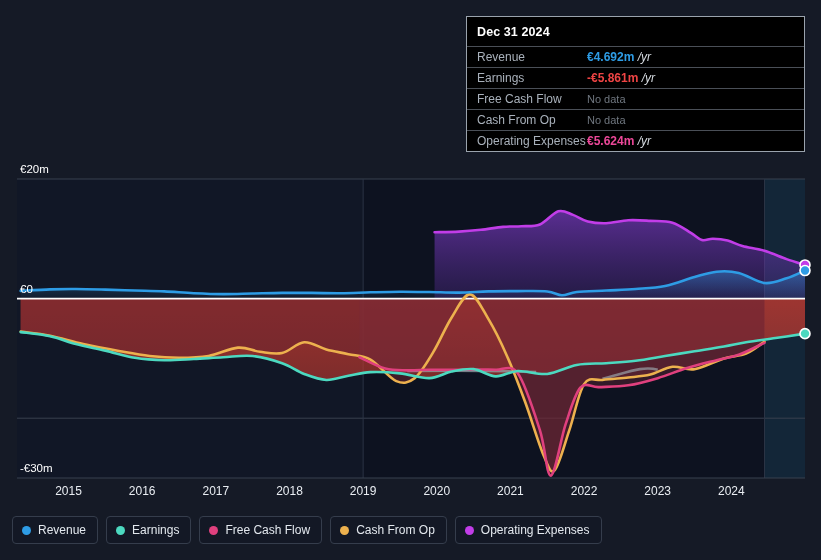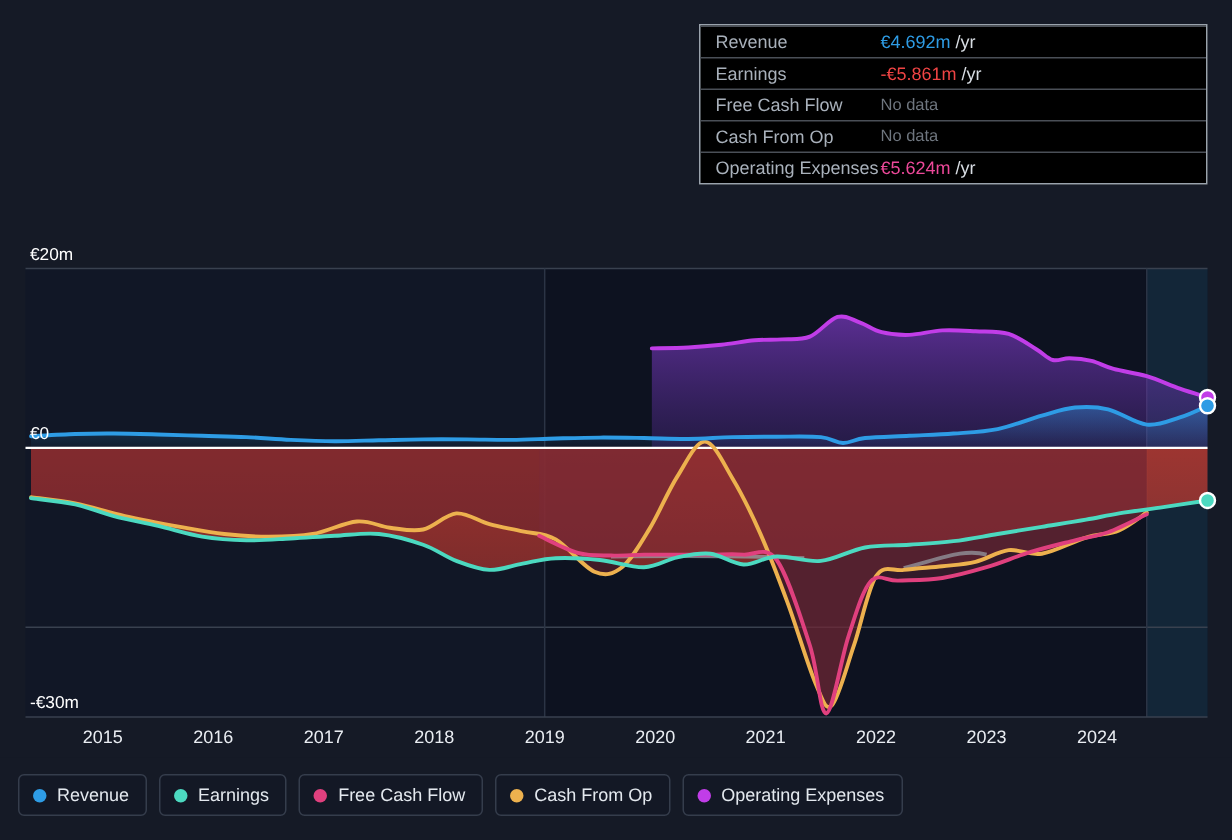--- a/index.html
+++ b/index.html
@@ -17,22 +17,22 @@
   
   .tooltip{position:absolute;left:466px;top:16px;width:339px;background:#000000;
            border:1px solid #9aa3ad;box-sizing:border-box;padding:0;}
   .tt-title{color:#ffffff;font-size:12.5px;font-weight:bold;padding:8px 10px 7px 10px;
             letter-spacing:.1px;}
   .tt-row{display:flex;align-items:center;border-top:1px solid #4a4f57;
           padding:3px 10px 3px 10px;min-height:17px;box-sizing:border-box;}
   .tt-row.nb{border-top:none;}
   .tt-key{color:#a9b1bb;font-size:12px;width:110px;flex:0 0 110px;}
   .tt-val{font-size:12px;}
-  .tt-val b{font-weight:normal;}
-  .tt-unit{color:#d8dde3;font-weight:normal;}
+  .tt-val b{font-weight:bold;}
+  .tt-unit{color:#d8dde3;font-weight:normal;font-style:italic;}
   .tt-nodata{color:#6f767f;font-size:11px;}
   .c-rev{color:#2e9ce5;}
   .c-neg{color:#ef4444;}
   .c-opex{color:#ec4899;}
 
   
   .legend{position:absolute;left:12px;top:516px;display:flex;gap:8px;}
   .lg-item{display:flex;align-items:center;gap:7px;border:1px solid #353d4c;border-radius:4px;
            padding:6px 11px 6px 9px;background:#131825;}
   .lg-dot{width:9px;height:9px;border-radius:50%;flex:0 0 9px;}
@@ -94,20 +94,21 @@
         <text x="436.775700934581" y="495" class="tick-label" text-anchor="middle">2020</text>
         <text x="510.4205607476648" y="495" class="tick-label" text-anchor="middle">2021</text>
         <text x="584.0654205607486" y="495" class="tick-label" text-anchor="middle">2022</text>
         <text x="657.7102803738323" y="495" class="tick-label" text-anchor="middle">2023</text>
         <text x="731.3551401869162" y="495" class="tick-label" text-anchor="middle">2024</text>
         <line x1="17" y1="478" x2="805" y2="478" stroke="#39414f" stroke-width="1"></line>
       </svg>
   </div>
 
   <div class="tooltip">
+    <div class="tt-title">Dec 31 2024</div>
     <div id="tt-rows">
         <div class="tt-row">
           <div class="tt-key">Revenue</div>
           <div class="tt-val"><b class="c-rev">€4.692m</b><span class="tt-unit"> /yr</span></div>
         </div>
         <div class="tt-row">
           <div class="tt-key">Earnings</div>
           <div class="tt-val"><b class="c-neg">-€5.861m</b><span class="tt-unit"> /yr</span></div>
         </div>
         <div class="tt-row">

